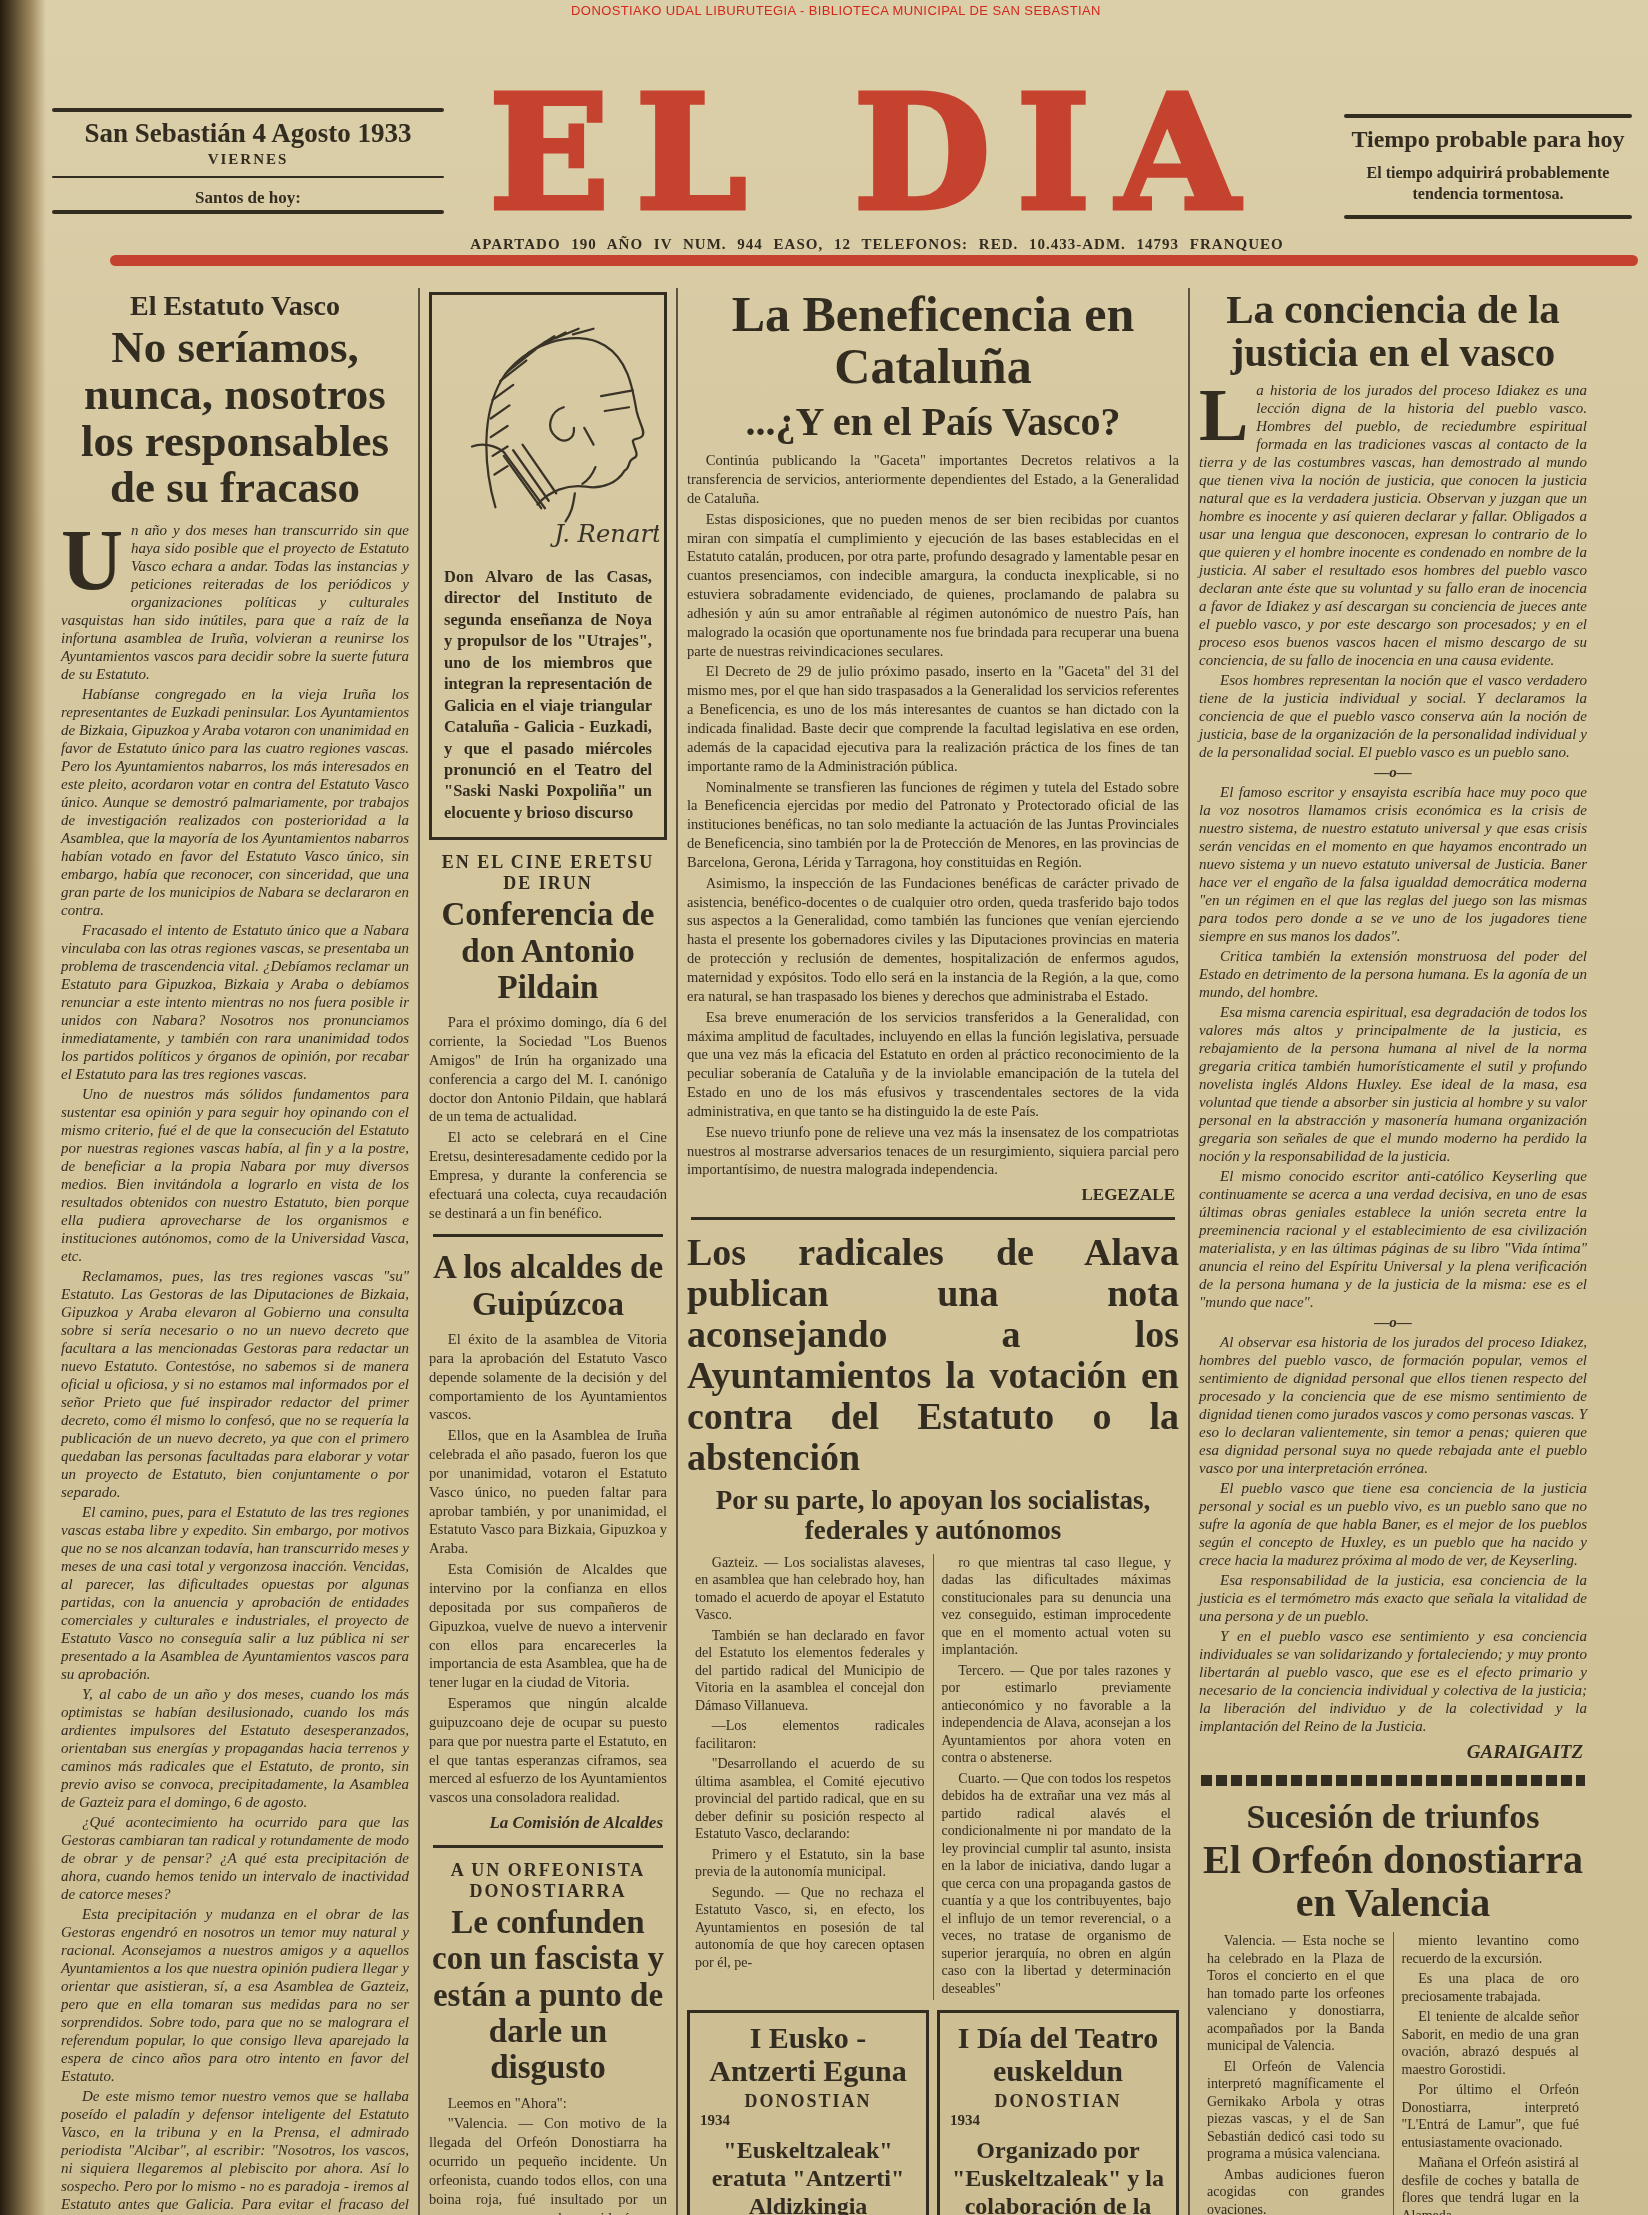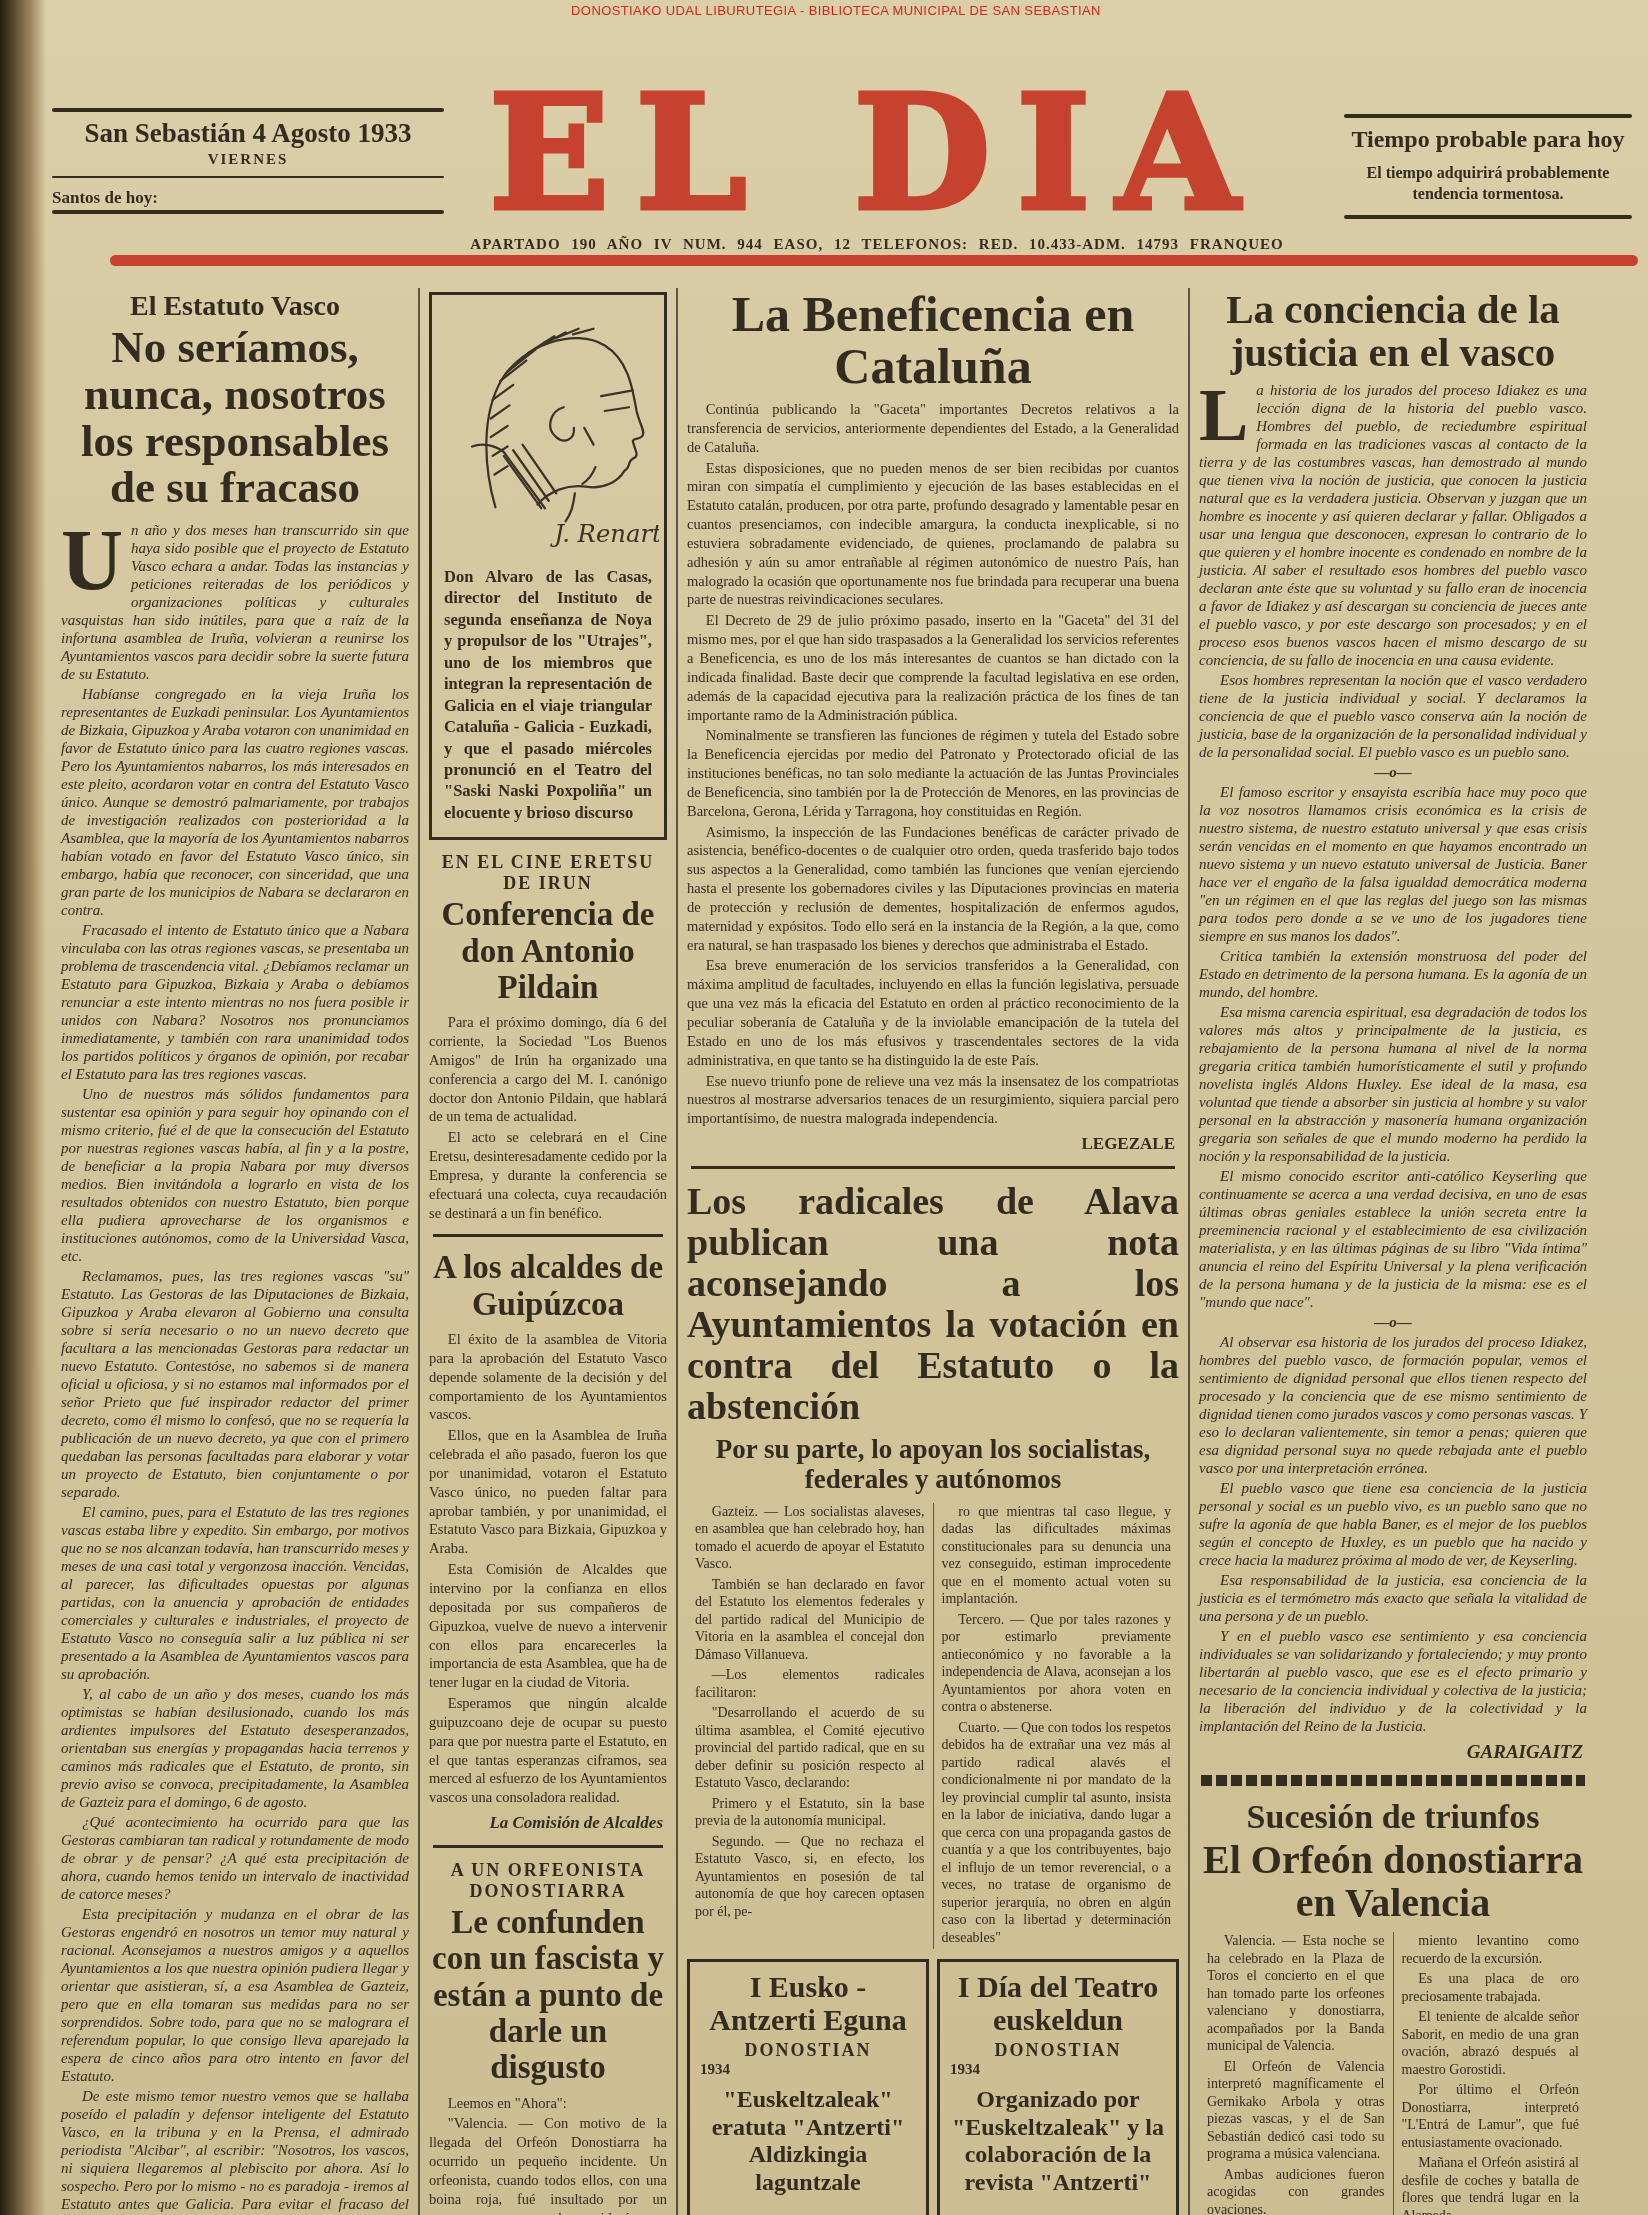--- a/index.html
+++ b/index.html
@@ -12,21 +12,21 @@
     background:linear-gradient(270deg,#efe9d6,rgba(213,199,159,0));z-index:5;}
   .stamp{position:absolute;top:3px;left:0;width:100%;text-align:center;color:#d2281c;
     font:13px "Liberation Sans",sans-serif;letter-spacing:.4px;z-index:6;}
   
   .header{position:absolute;left:52px;top:86px;width:1580px;height:168px;}
   .date-box{position:absolute;left:0;top:22px;width:392px;}
   .hrule{height:4px;background:#332c20;border-radius:2px;}
   .hrule.thin{height:2px;}
   .date-line{font-size:27px;font-weight:bold;text-align:center;margin:6px 0 0;}
   .weekday{font-size:15px;font-weight:bold;text-align:center;letter-spacing:2px;margin:2px 0 8px;}
-  .saints-label{font-size:17px;font-weight:bold;text-align:left;margin:10px 0 2px;}
+  .saints-label{font-size:17px;font-weight:bold;text-align:center;margin:10px 0 2px;}
   .saints{font-size:17px;font-weight:bold;text-align:center;line-height:1.25;margin:0 0 10px;}
   .masthead-title{position:absolute;left:400px;top:-8px;width:850px;text-align:center;
     font-family:"DejaVu Serif",serif;font-weight:bold;font-size:158px;line-height:150px;
     color:#c5432e;-webkit-text-stroke:5px #c5432e;letter-spacing:26px;}
   .weather-box{position:absolute;right:0;top:28px;width:288px;}
   .weather-title{font-size:24px;font-weight:bold;text-align:center;margin:8px 0 10px;}
   .weather-text{font-size:16px;font-weight:bold;text-align:center;line-height:1.3;margin:0 0 10px;}
   .info-line{position:absolute;left:395px;top:150px;width:860px;text-align:center;
     font-weight:bold;font-size:15px;letter-spacing:1px;word-spacing:6px;}
   .red-rule{position:absolute;left:110px;top:255px;width:1528px;height:11px;background:#c5432e;border-radius:6px;}
@@ -174,20 +174,21 @@
             <p>Leemos en "Ahora":</p>
             <p>"Valencia. — Con motivo de la llegada del Orfeón Donostiarra ha ocurrido un pequeño incidente. Un orfeonista, cuando todos ellos, con una boina roja, fué insultado por un numeroso grupo, que lo consideró como fascista o carlista. Intervino un cabo de la Guardia municipal, que les hizo ver que la boina nada tenía ni de fascista ni de carlista, y no pasó a más el incidente</p>
           </div>
       </article>
 
     </div>
 
     <div class="col">
       <article>
         <h1 class="headline-xl" style="font-size:50px;">La Beneficencia en Cataluña</h1>
+        <h2 class="headline-lg" style="font-size:40px;">...¿Y en el País Vasco?</h2>
         <div class="body-rm" style="font-size:15px;">
             <p>Continúa publicando la "Gaceta" importantes Decretos relativos a la transferencia de servicios, anteriormente dependientes del Estado, a la Generalidad de Cataluña.</p>
             <p>Estas disposiciones, que no pueden menos de ser bien recibidas por cuantos miran con simpatía el cumplimiento y ejecución de las bases establecidas en el Estatuto catalán, producen, por otra parte, profundo desagrado y lamentable pesar en cuantos presenciamos, con indecible amargura, la conducta inexplicable, si no estuviera sobradamente evidenciado, de quienes, proclamando de palabra su adhesión y aún su amor entrañable al régimen autonómico de nuestro País, han malogrado la ocasión que oportunamente nos fue brindada para recuperar una buena parte de nuestras reivindicaciones seculares.</p>
             <p>El Decreto de 29 de julio próximo pasado, inserto en la "Gaceta" del 31 del mismo mes, por el que han sido traspasados a la Generalidad los servicios referentes a Beneficencia, es uno de los más interesantes de cuantos se han dictado con la indicada finalidad. Baste decir que comprende la facultad legislativa en ese orden, además de la capacidad ejecutiva para la realización práctica de los fines de tan importante ramo de la Administración pública.</p>
             <p>Nominalmente se transfieren las funciones de régimen y tutela del Estado sobre la Beneficencia ejercidas por medio del Patronato y Protectorado oficial de las instituciones benéficas, no tan solo mediante la actuación de las Juntas Provinciales de Beneficencia, sino también por la de Protección de Menores, en las provincias de Barcelona, Gerona, Lérida y Tarragona, hoy constituidas en Región.</p>
             <p>Asimismo, la inspección de las Fundaciones benéficas de carácter privado de asistencia, benéfico-docentes o de cualquier otro orden, queda trasferido bajo todos sus aspectos a la Generalidad, como también las funciones que venían ejerciendo hasta el presente los gobernadores civiles y las Diputaciones provincias en materia de protección y reclusión de dementes, hospitalización de enfermos agudos, maternidad y expósitos. Todo ello será en la instancia de la Región, a la que, como era natural, se han traspasado los bienes y derechos que administraba el Estado.</p>
             <p>Esa breve enumeración de los servicios transferidos a la Generalidad, con máxima amplitud de facultades, incluyendo en ellas la función legislativa, persuade que una vez más la eficacia del Estatuto en orden al práctico reconocimiento de la peculiar soberanía de Cataluña y de la inviolable emancipación de la tutela del Estado en uno de los más efusivos y trascendentales sectores de la vida administrativa, en que tanto se ha distinguido la de este País.</p>
             <p>Ese nuevo triunfo pone de relieve una vez más la insensatez de los compatriotas nuestros al mostrarse adversarios tenaces de un resurgimiento, siquiera parcial pero importantísimo, de nuestra malograda independencia.</p>
           </div>
         <div class="sig">LEGEZALE</div>

